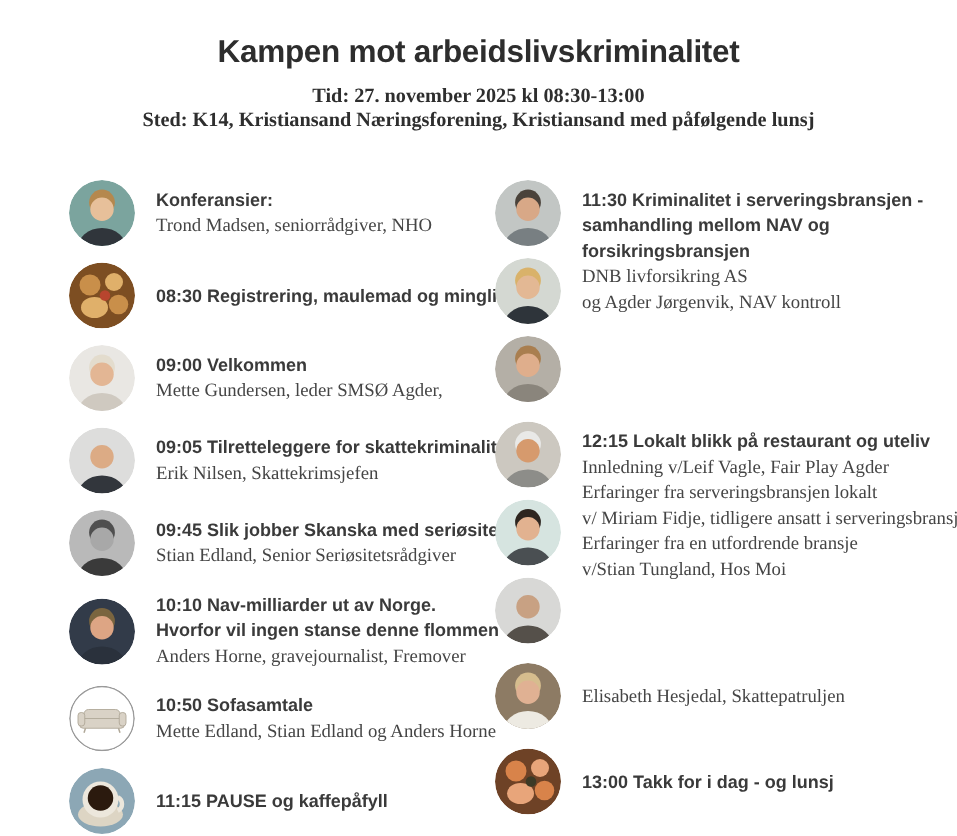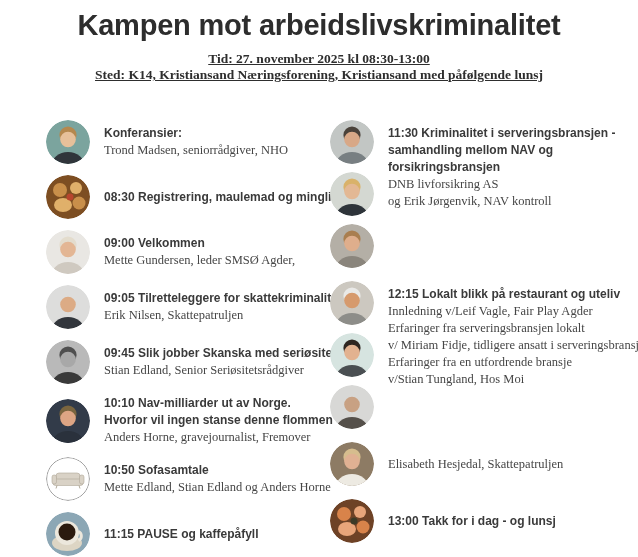--- a/index.html
+++ b/index.html
@@ -1,22 +1,22 @@
 <!DOCTYPE html>
 <html><head>
 <meta charset="utf-8">
 <style>
   html,body{margin:0;padding:0;background:#fff;}
   .page{position:relative;width:638px;height:557px;background:#ffffff;overflow:hidden;
         font-family:"Liberation Sans",sans-serif;}
-  .title{margin:0;padding-top:9px;text-align:center;font-size:29px;font-weight:700;
+  .title{margin:0;padding-top:23px;text-align:center;font-size:21px;font-weight:700;
          color:#2d2d2d;letter-spacing:-0.2px;}
   .subtitle{margin-top:9px;text-align:center;font-family:"Liberation Serif",serif;
             font-weight:700;font-size:13.5px;line-height:16px;color:#2e2e2e;}
-  .subtitle div{white-space:nowrap;text-decoration:underline;}
+  .subtitle div{white-space:nowrap;}
   .col{position:absolute;top:120px;display:flex;flex-direction:column;}
   .col-left{left:46px;width:284px;gap:11px;}
   .col-right{left:330px;width:308px;gap:13px;}
   .item{display:flex;align-items:center;}
   .item.multi{align-items:flex-start;}
   .item.multi .text{padding-top:5px;}
   .photos{display:flex;flex-direction:column;gap:8px;flex:0 0 44px;margin-right:14px;}
   .avatar{width:44px;height:44px;border-radius:50%;overflow:hidden;}
   .avatar svg{display:block;}
   .text{min-width:0;}
@@ -116,21 +116,21 @@
               <g clip-path="url(#cp3)">
                 <rect width="44" height="44" fill="#dddddc"></rect>
                 <ellipse cx="22" cy="46" rx="16.5" ry="14" fill="#32363c"></ellipse>
                 <circle cx="22" cy="19.5" r="7.8" fill="#dcab85"></circle>
               </g>
             </svg>
           </div>
         </div>
         <div class="text">
           <div class="title-line">09:05 Tilretteleggere for skattekriminalitet</div>
-          <div class="detail-line">Erik Nilsen, Skattepatruljen</div>
+          <div class="detail-line">Erik Nilsen, Skattekrimsjefen</div>
         </div>
       </div>
       <div class="item">
         <div class="photos">
           <div class="avatar">
             <svg viewBox="0 0 44 44" width="44" height="44">
               <defs>
                 <clipPath id="cp4">
                   <circle cx="22" cy="22" r="22"></circle>
                 </clipPath>
@@ -271,21 +271,21 @@
                 <circle cx="22" cy="19.5" r="7.8" fill="#dfae8c"></circle>
               </g>
             </svg>
           </div>
         </div>
         <div class="text">
           <div class="title-line">11:30 Kriminalitet i serveringsbransjen -</div>
           <div class="title-line">samhandling mellom NAV og</div>
           <div class="title-line">forsikringsbransjen</div>
           <div class="detail-line">DNB livforsikring AS</div>
-          <div class="detail-line">og Erik Jørgenvik, NAV kontroll</div>
+          <div class="detail-line">og Agder Jørgenvik, NAV kontroll</div>
         </div>
       </div>
       <div class="item multi">
         <div class="photos">
           <div class="avatar">
             <svg viewBox="0 0 44 44" width="44" height="44">
               <defs>
                 <clipPath id="cp11">
                   <circle cx="22" cy="22" r="22"></circle>
                 </clipPath>

